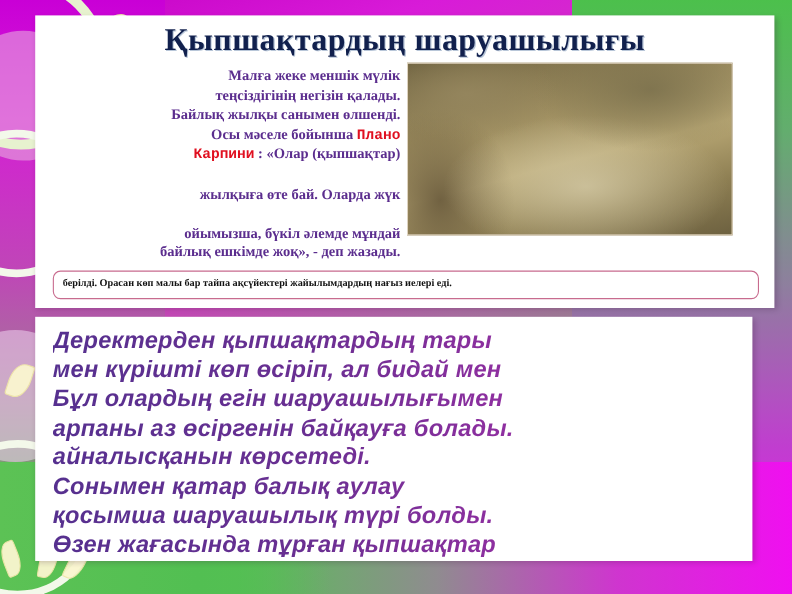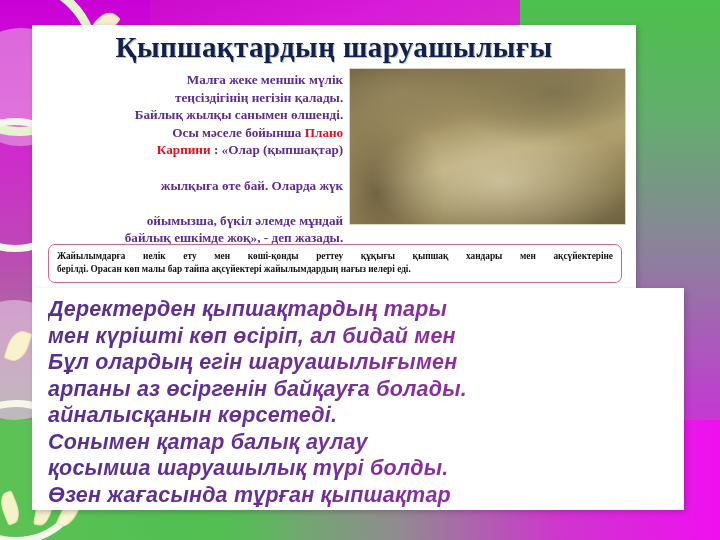--- a/index.html
+++ b/index.html
@@ -70,22 +70,22 @@
     border: 7px solid #f3f8ea;
   }
 
   
   .panel {
     position: absolute;
     background: #ffffff;
     box-shadow: 2px 2px 5px rgba(60,20,60,.25);
   }
   .panel-top {
-    left: 32px; top: 25px;
-    width: 604px; height: 266px;
+    left: 32px; top: 14px;
+    width: 672px; height: 266px;
   }
   .panel-bottom {
     left: 32px; top: 288px;
     width: 652px; height: 222px; font-style: italic;
   }
 
   .slide-title {
     text-align: center;
     font-family: "Liberation Serif", serif;
     font-weight: bold;
@@ -108,20 +108,21 @@
     width: 318px;
     font-family: "Liberation Serif", serif;
     font-weight: bold;
     font-size: 13.2px;
     line-height: 17.6px;
     color: #5b2d8e;
     padding-top: 3px;
   }
   .body-text .hl {
     color: #e01020;
+    font-family: Liberation Mono, monospace;
   }
 
   .photo-wrap {
     margin-left: 6px;
     width: 294px;
     height: 155px;
     border: 1px solid #ded3c0;
     position: relative;
     overflow: hidden;
     background: #8a7a4f;
@@ -220,21 +221,20 @@
 
       <div class="photo-wrap">
         <div class="photo"></div>
         <div class="dust"></div>
         <div class="flock"></div>
         <div class="rider"></div>
       </div>
     </div>
 
     <div class="note-box">
-      <div class="note-line justify">Жайылымдарға иелік ету мен көші-қонды реттеу құқығы қыпшақ хандары мен ақсүйектеріне</div>
       <div class="note-line">берілді. Орасан көп малы бар тайпа ақсүйектері жайылымдардың нағыз иелері еді.</div>
     </div>
   </div>
 
   <div class="panel panel-bottom">
     <div class="bottom-body">
       <div class="big-line">Деректерден қыпшақтардың тары</div>
       <div class="big-line">мен күрішті көп өсіріп, ал бидай мен</div>
       <div class="big-line">Бұл олардың егін шаруашылығымен</div>
       <div class="big-line">арпаны аз өсіргенін байқауға болады.</div>

